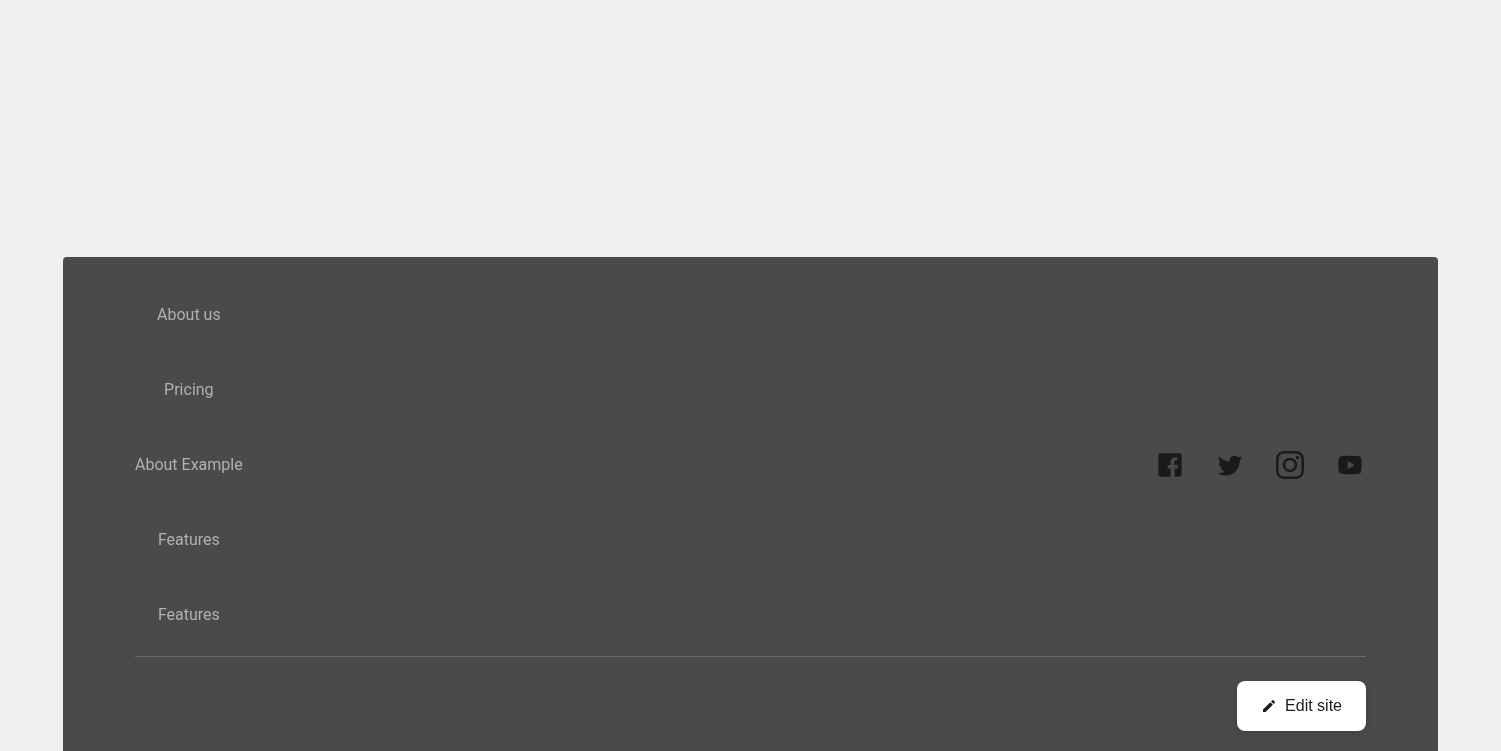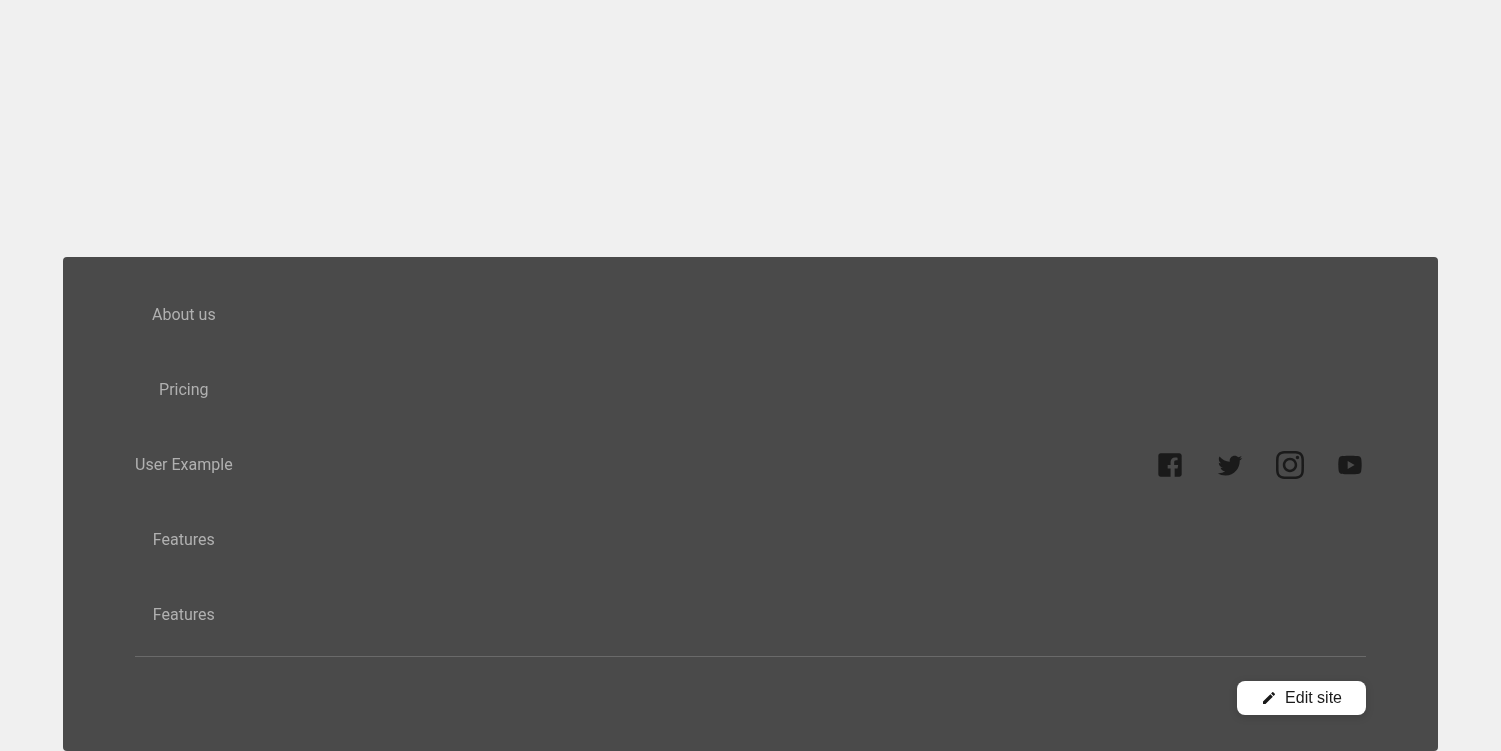--- a/index.html
+++ b/index.html
@@ -87,21 +87,21 @@
       padding: 24px 0 36px 0;
       display: flex;
       justify-content: flex-end;
       align-items: center;
     }
 
     .edit-site-button {
       background: white;
       border: none;
       border-radius: 8px;
-      padding: 8px 24px;
+      padding: 16px 24px;
       font-size: 16px;
       font-weight: 500;
       cursor: pointer;
       display: flex;
       align-items: center;
       gap: 8px;
       color: #1a1a1a;
       box-shadow: 0 2px 8px rgba(0,0,0,0.15);
     }
 
@@ -112,21 +112,21 @@
   </style>
 </head>
 <body>
 
 <div class="page-wrapper">
   <footer class="footer">
     <div class="footer-top">
       <nav class="footer-nav">
         <a class="footer-nav-link">About us</a>
         <a class="footer-nav-link">Pricing</a>
-        <a class="footer-nav-link">User Example</a>
+        <a class="footer-nav-link">About Example</a>
         <a class="footer-nav-link">Features</a>
         <a class="footer-nav-link">Features</a>
       </nav>
 
       <div class="footer-social">
 
         <div class="social-icon">
           <svg viewBox="0 0 24 24" xmlns="http://www.w3.org/2000/svg">
             <path d="M20 2H4C2.9 2 2 2.9 2 4v16c0 1.1.9 2 2 2h8.5v-7h-2.5v-3h2.5V9.5c0-2.5 1.5-4 3.8-4 1.1 0 2.2.2 2.2.2V8h-1.3c-1.2 0-1.6.8-1.6 1.6V12H19l-.5 3h-2.5V22H20c1.1 0 2-.9 2-2V4c0-1.1-.9-2-2-2z"></path>
           </svg>

